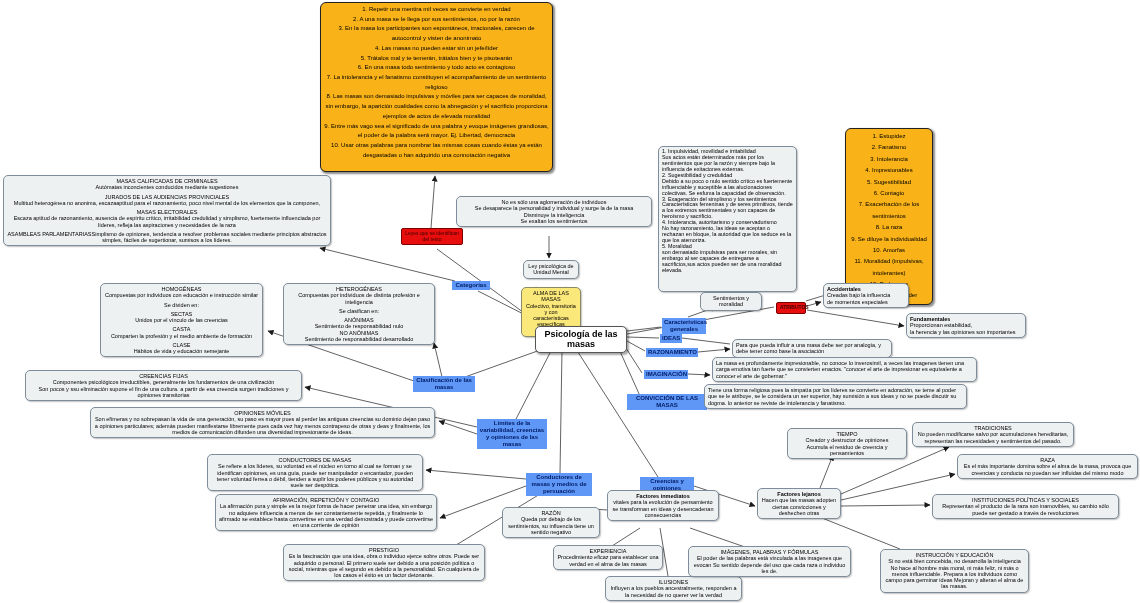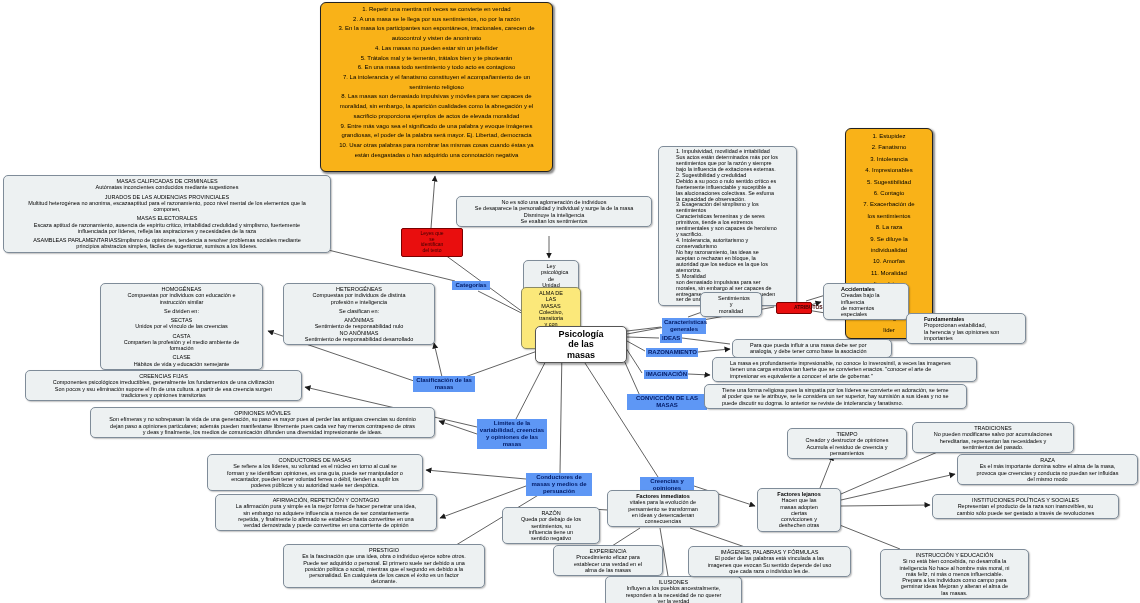--- a/index.html
+++ b/index.html
@@ -1,19 +1,19 @@
 <!DOCTYPE html>
 <html><head>
 <meta charset="utf-8">
 <style>
   html,body{margin:0;padding:0;background:#fff;}
   body{width:1140px;height:603px;position:relative;overflow:hidden;
        font-family:"Liberation Sans",sans-serif;color:#000;}
   #edges{position:absolute;left:0;top:0;width:1140px;height:603px;pointer-events:none;z-index:1;}
-  .node{position:absolute;z-index:2;box-sizing:border-box;padding:2px 17px;font-size:5.5px;line-height:1.14;}
+  .node{position:absolute;z-index:2;box-sizing:border-box;padding:2px 3px;font-size:5.5px;line-height:1.14;}
   .k-plain{background:#edf1f2;border:1px solid #7f8c99;border-radius:5px;box-shadow:1px 1px 1.5px rgba(0,0,0,.25);}
   .k-yellow{background:#f9b218;border:1.4px solid #222;border-radius:6px;box-shadow:1.5px 1.5px 2px rgba(0,0,0,.45);}
   .k-soft{background:#fbe87a;border:1px solid #8a8a66;border-radius:5px;box-shadow:1px 1px 1.5px rgba(0,0,0,.25);}
   .k-blue{background:#5e97f5;color:#001a66;font-weight:700;font-size:6px;padding:1px 2px;line-height:1.15;}
   .k-red{background:#e90e0e;border:1px solid #7a0000;color:#3d0000;border-radius:2px;font-size:5px;}
   .k-center{background:#fff;border:1.4px solid #555;border-radius:5px;font-weight:700;
             box-shadow:1.5px 1.5px 2px rgba(0,0,0,.35);display:flex;align-items:center;justify-content:center;}
   .a-c{text-align:center;} .a-l{text-align:left;}
   .ln{min-height:3px;} .b{font-weight:700;}
 </style>

